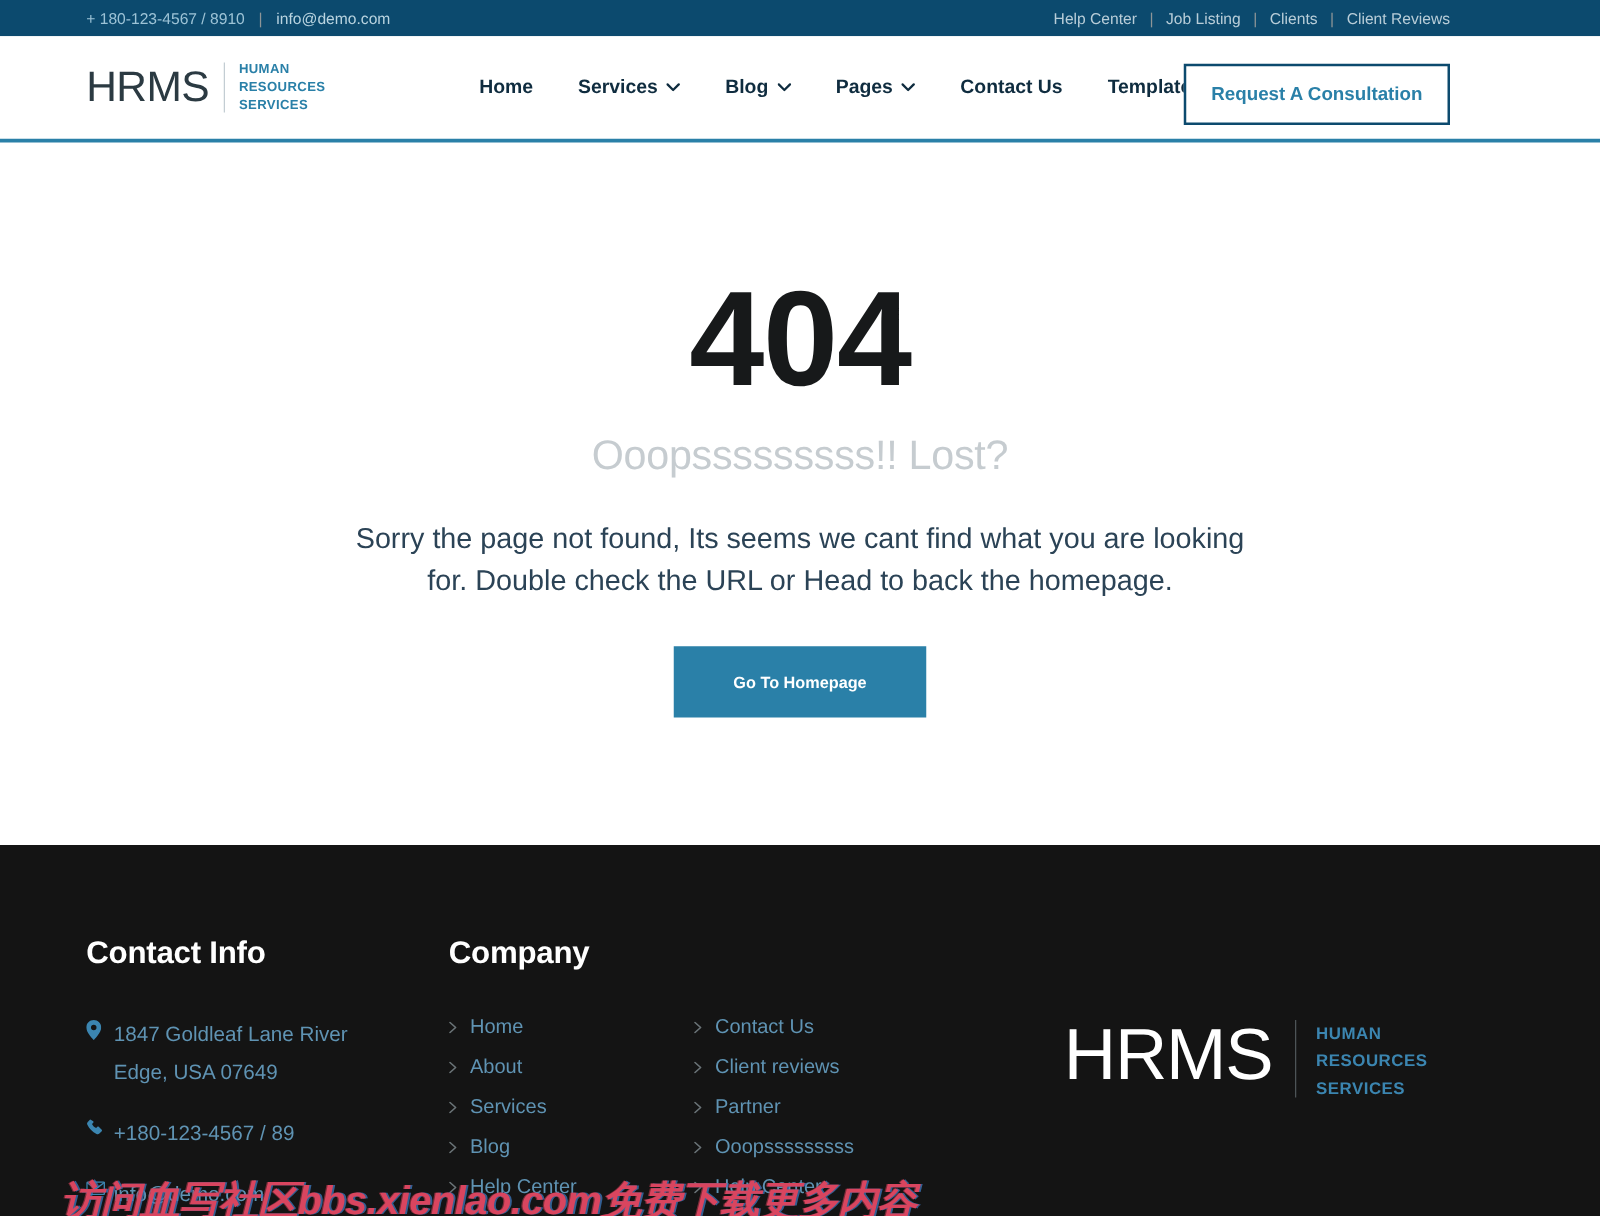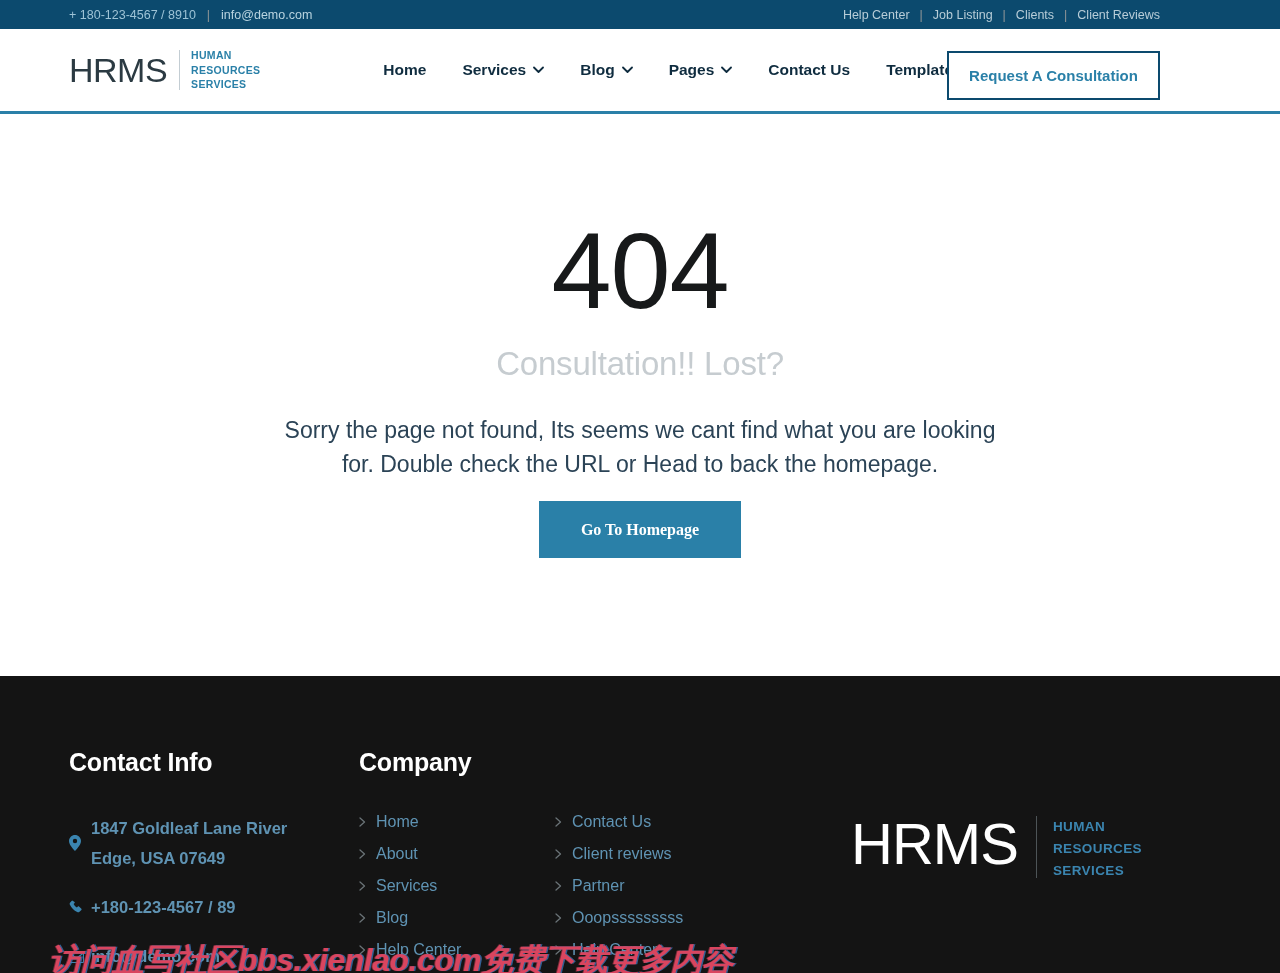--- a/index.html
+++ b/index.html
@@ -125,21 +125,21 @@
   .main {
     height: 562px;
     background: #ffffff;
     display: flex;
     flex-direction: column;
     align-items: center;
     padding-top: 103px;
   }
   .err-code {
     font-size: 108px;
-    font-weight: normal;
+    font-weight: bold;
     color: #17191a;
     line-height: 1;
     letter-spacing: -1px;
   }
   .err-sub {
     margin-top: 20px;
     font-size: 33px;
     color: #c6ccd0;
     font-weight: 400;
     letter-spacing: -0.2px;
@@ -147,34 +147,34 @@
   .err-desc {
     margin-top: 30px;
     width: 730px;
     text-align: center;
     font-size: 23px;
     line-height: 34px;
     color: #2b4356;
     font-weight: 400;
   }
   .home-btn {
-    margin-top: 20px;
+    margin-top: 36px;
     width: 202px;
     height: 57px;
     background: #2a80a8;
     color: #ffffff;
-    font-size: 16px;
+    font-size: 13px;
     font-weight: bold;
     display: flex;
     align-items: center;
     justify-content: center;
     text-decoration: none;
     cursor: pointer;
     border: none;
-    font-family: Liberation Serif, serif;
+    font-family: Liberation Sans, sans-serif;
   }
 
   
   .footer {
     background: #141414;
     height: 297px;
     padding: 72px 120px 0 69px;
     position: relative;
     display: flex;
   }
@@ -190,23 +190,22 @@
   }
   .f-title {
     color: #ffffff;
     font-size: 25px;
     font-weight: 700;
     margin-bottom: 36px;
     letter-spacing: -0.2px;
   }
   .contact-row {
     display: flex;
-    align-items: center;
+    align-items: flex-start;
     margin-bottom: 19px;
-    font-weight: bold;
   }
   .contact-ico {
     width: 22px;
     flex-shrink: 0;
     color: #3b85b0;
     padding-top: 3px;
     line-height: 1;
   }
   .contact-txt {
     color: #5f93b3;
@@ -339,21 +338,21 @@
     <a class="nav-item" href="#">
       <span>Template Feature</span>
     </a>
   </nav>
 
   <a class="cta-btn" href="#">Request A Consultation</a>
 </div>
 
 <div class="main">
   <div class="err-code">404</div>
-  <div class="err-sub">Consultation!! Lost?</div>
+  <div class="err-sub">Ooopsssssssss!! Lost?</div>
   <div class="err-desc">Sorry the page not found, Its seems we cant find what you are looking for. Double check the URL or Head to back the homepage.</div>
   <a class="home-btn" href="#">Go To Homepage</a>
 </div>
 
 <div class="footer">
 
   <div class="f-col-contact">
     <div class="f-title">Contact Info</div>
 
     <div class="contact-row">

